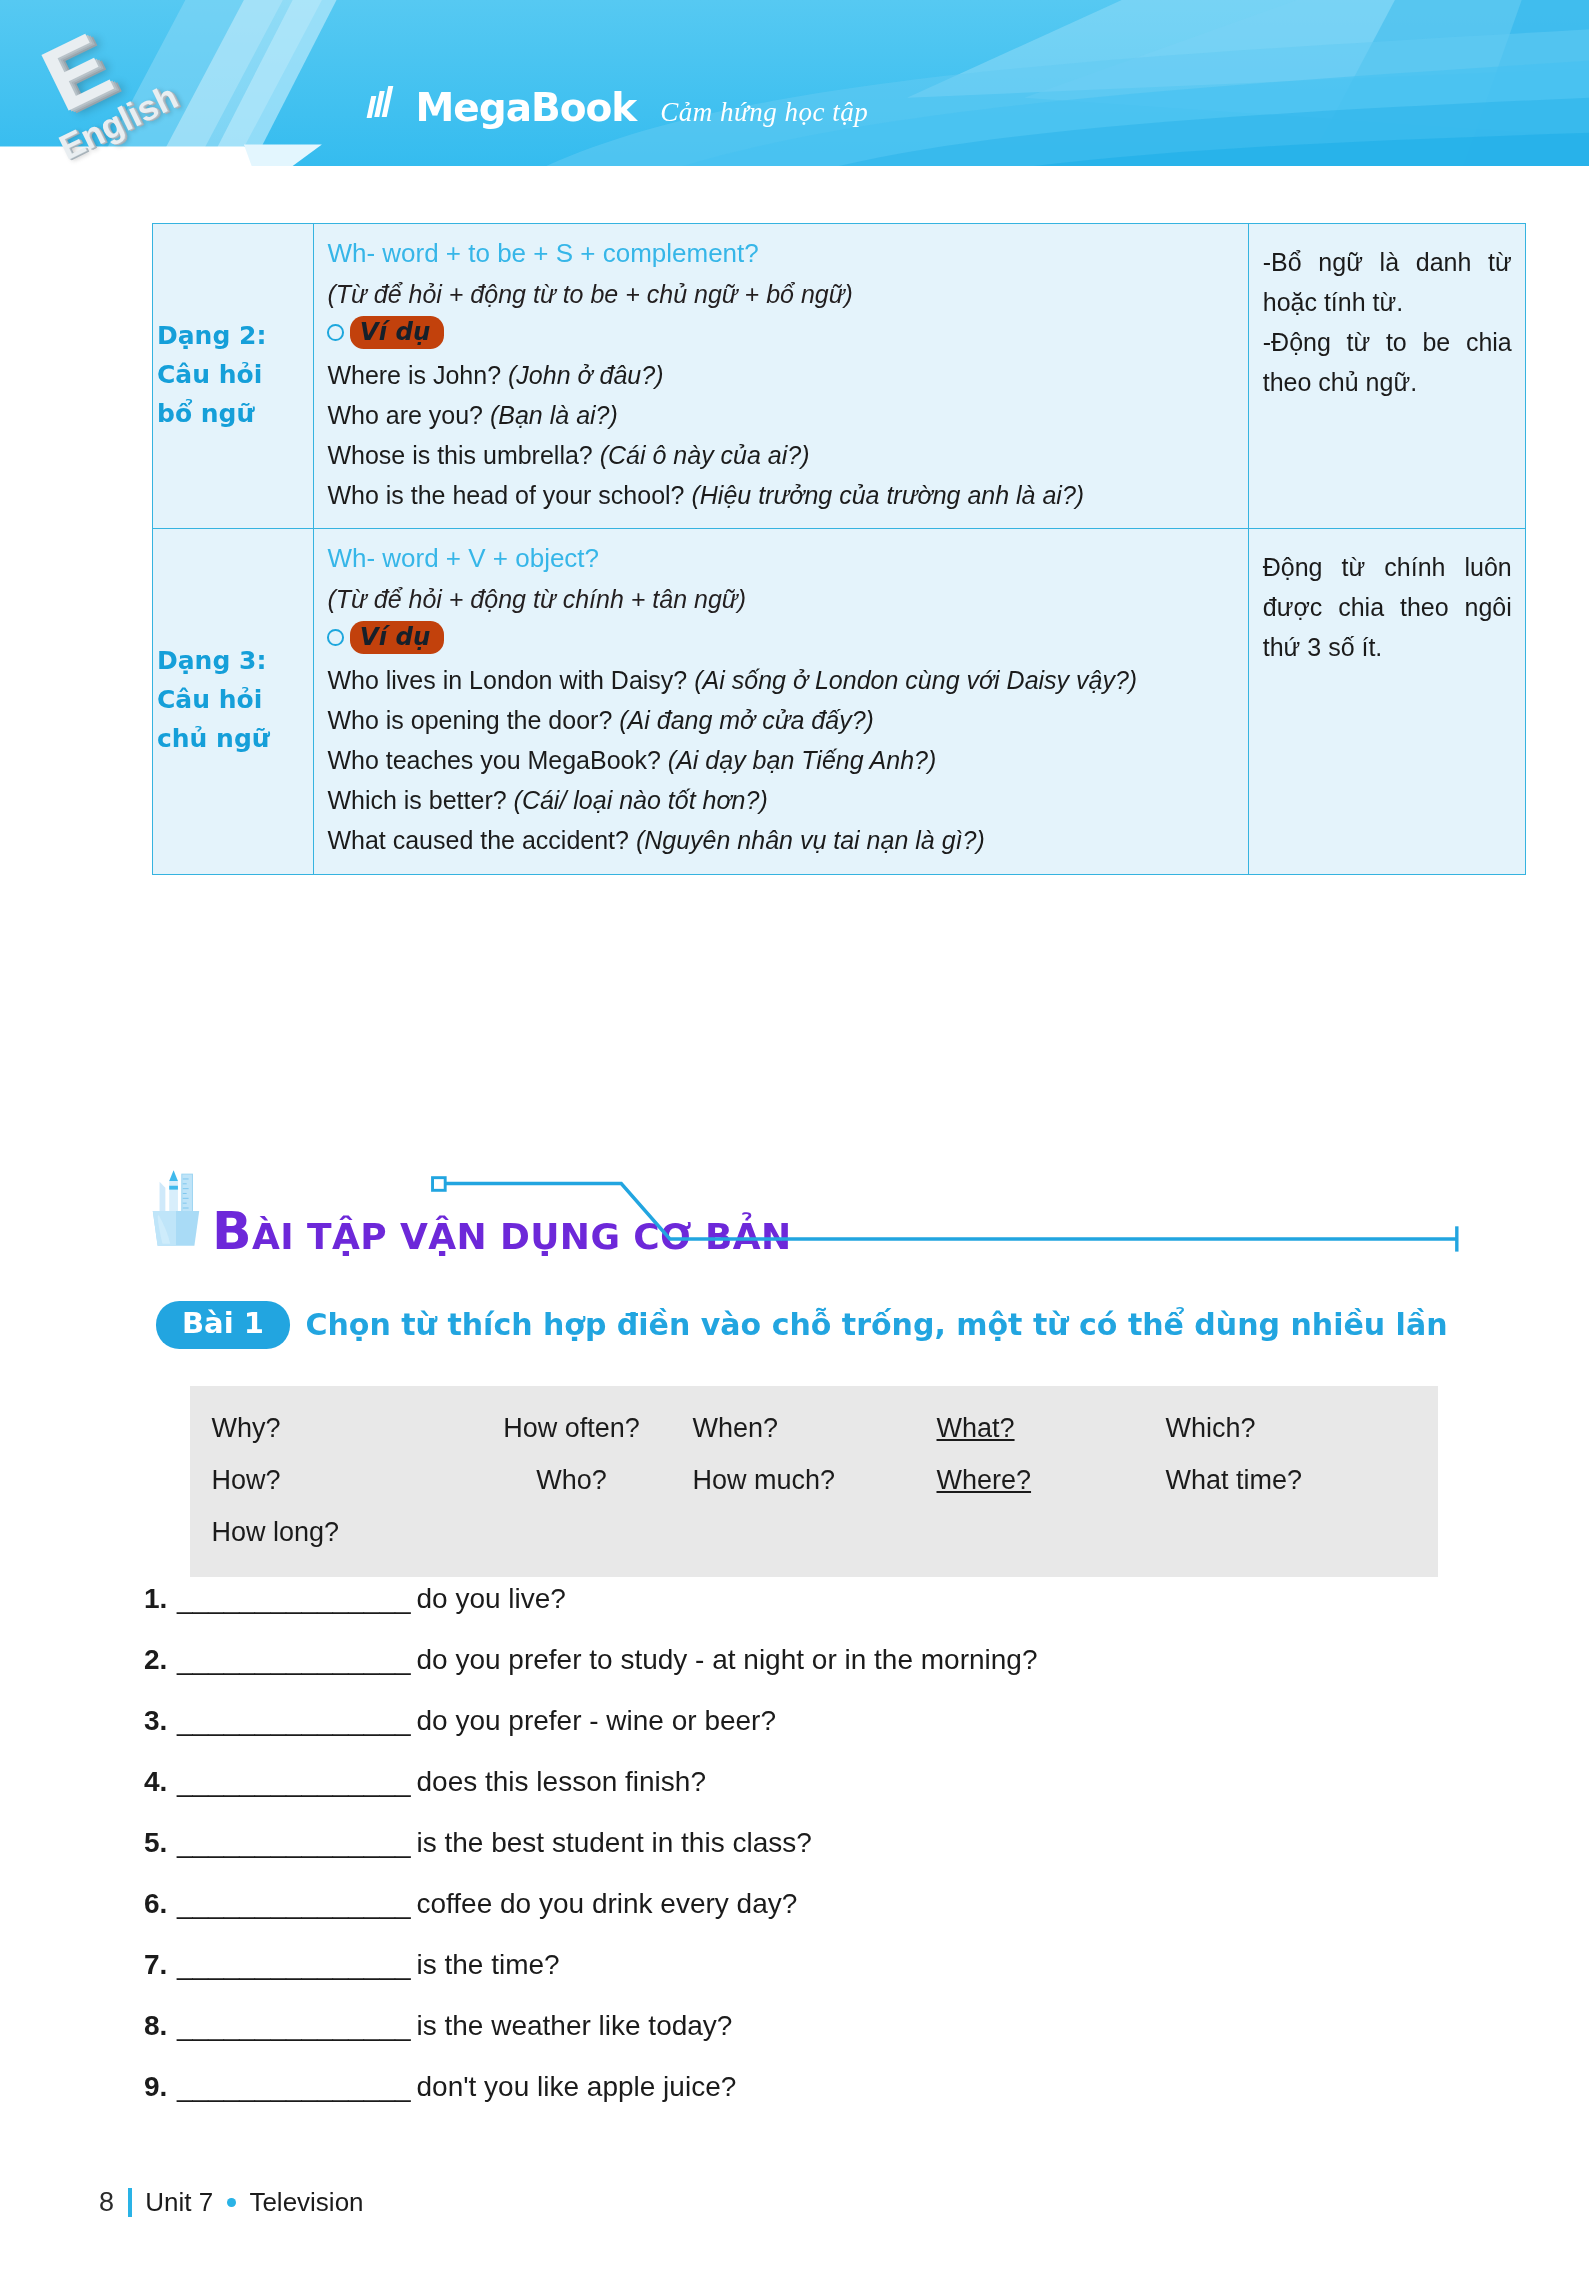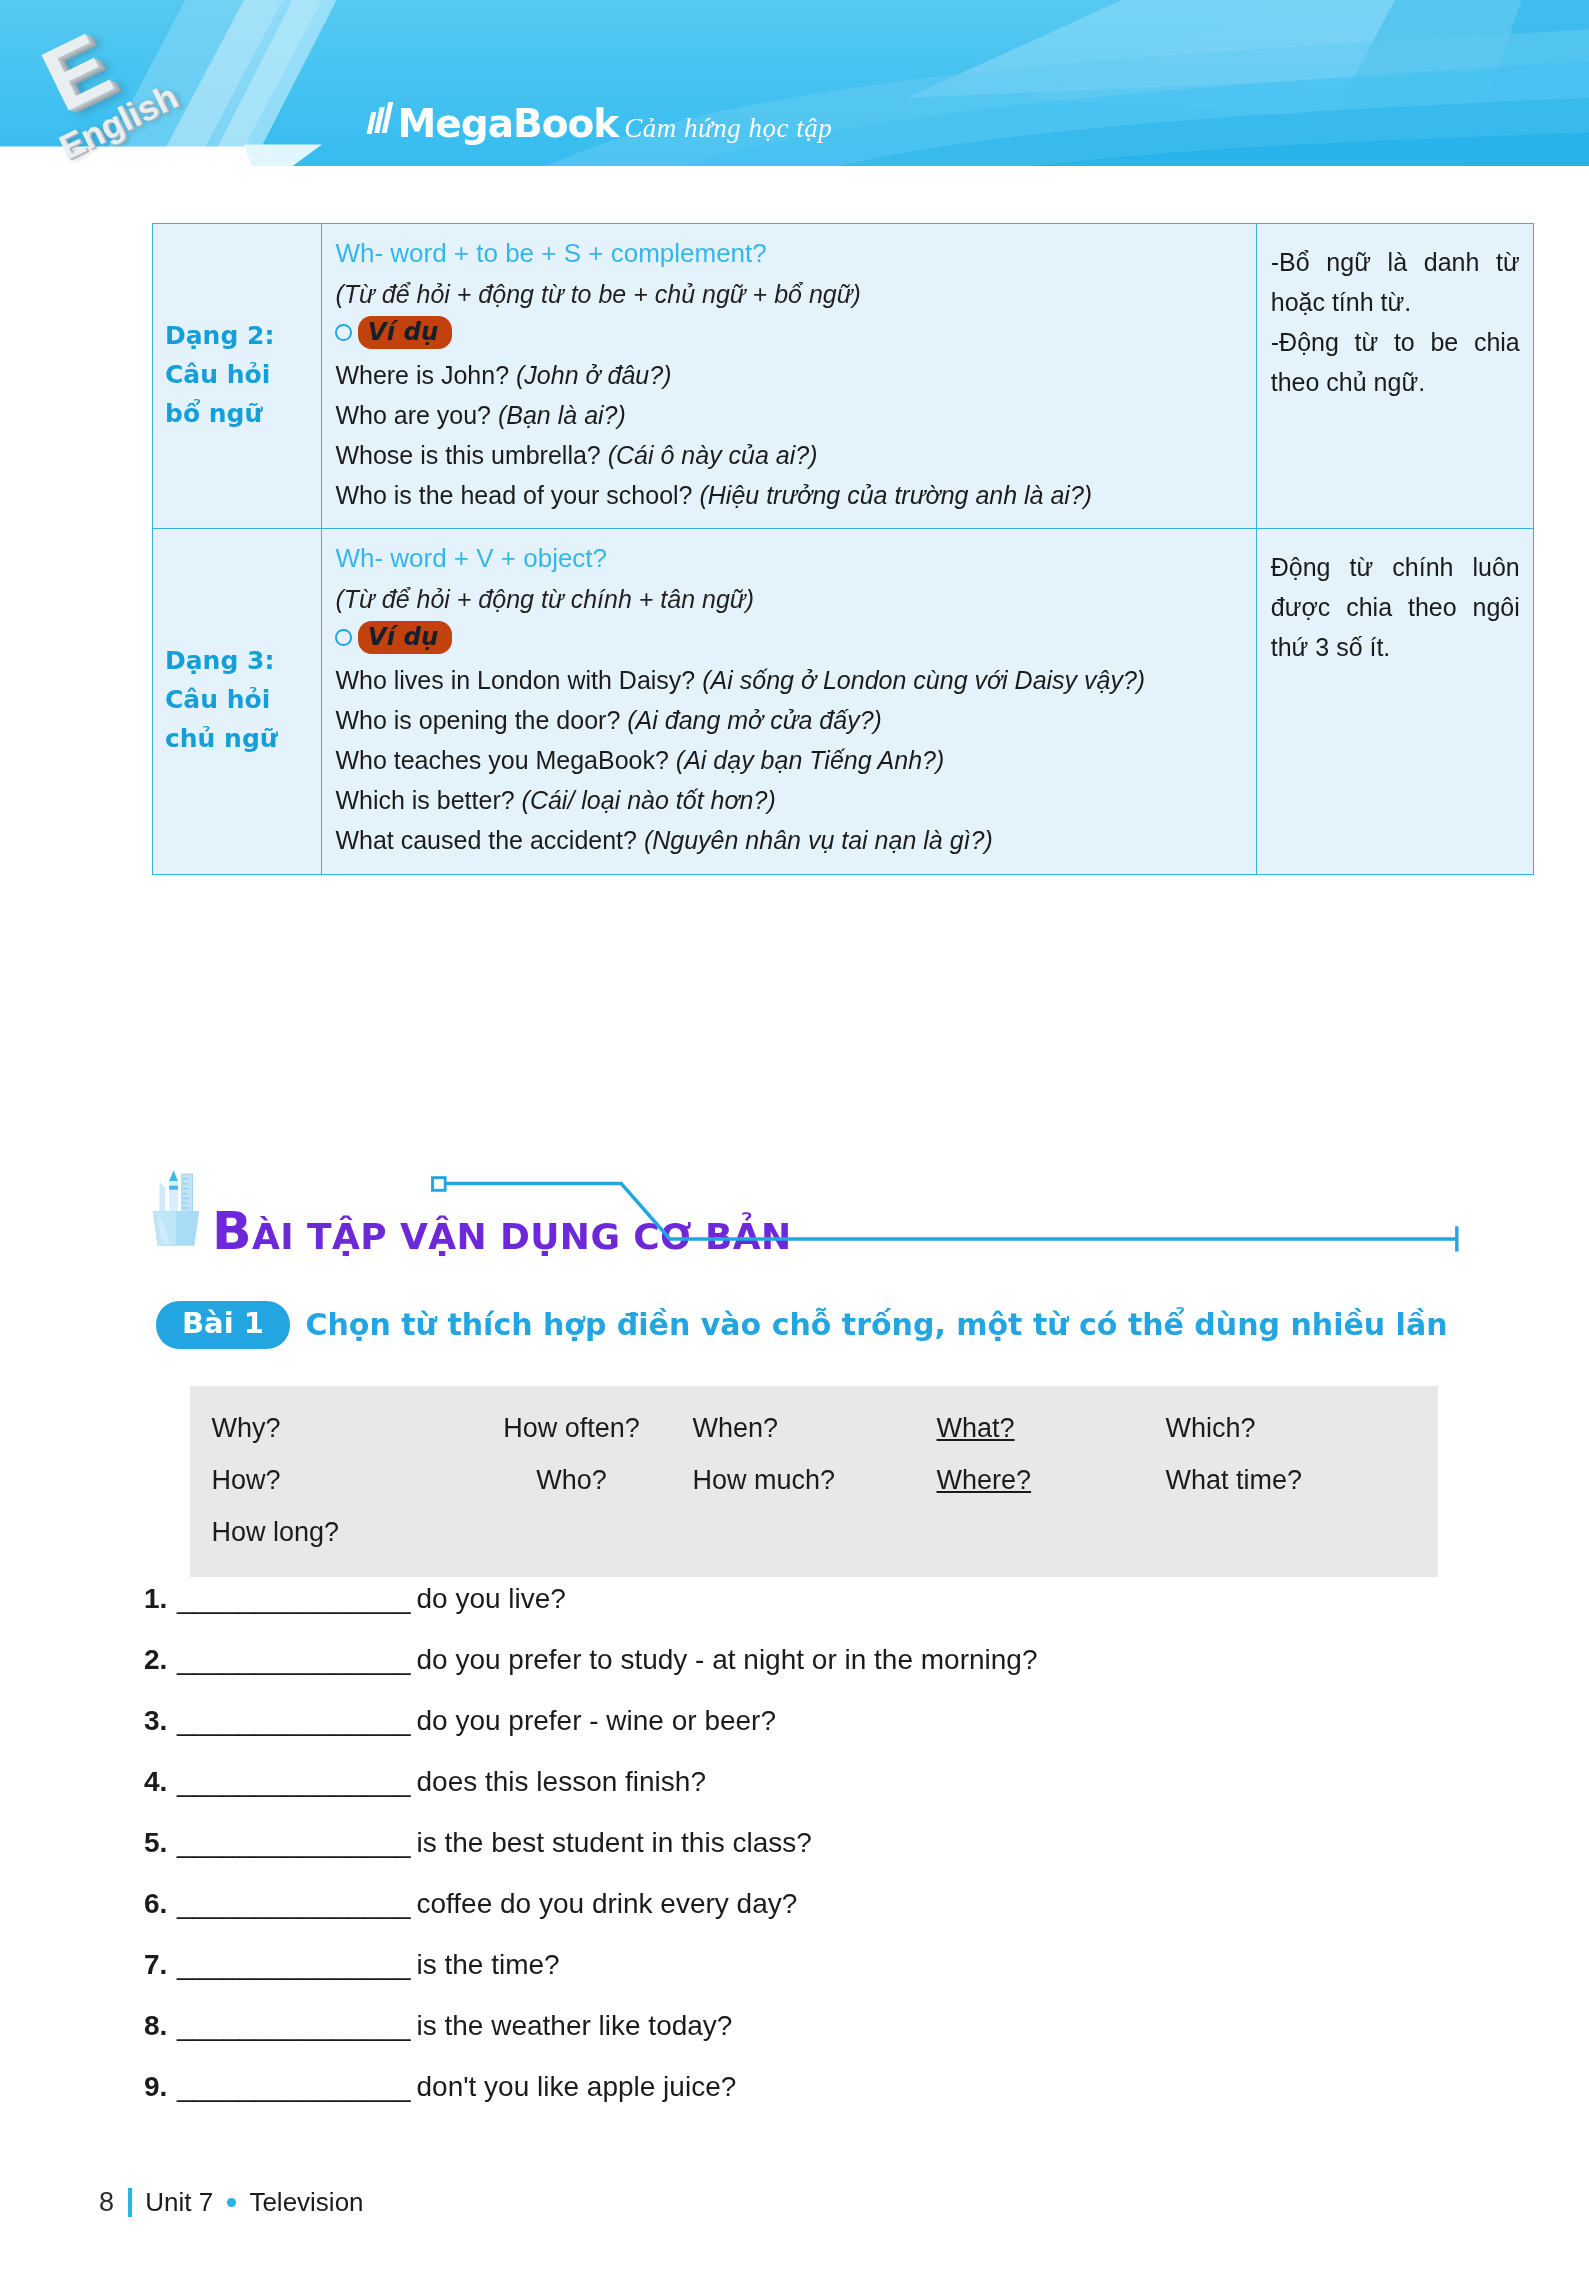--- a/index.html
+++ b/index.html
@@ -59,22 +59,21 @@
       1px 1px 0 #b4bfc6,
       2px 2px 0 #a3aeb6,
       2.9px 2.9px 4.9px rgba(0,0,0,0.22);
   }
 
   .mega-wrap {
     position: absolute;
     left: 369px; top: 88px;
     display: flex;
     align-items: baseline;
-    gap: 6px;
-    margin-top: 16px;
+    gap: 24px;
   }
   .mega-bars {
     display: inline-flex;
     align-items: flex-end;
     gap: 2.9px;
     margin-right: 2px;
     transform: translateY(-3.9px);
   }
   .mega-bars i {
     display: block;
@@ -112,21 +111,21 @@
   }
   .grammar-table td {
     border: 1.6px solid #35b3e0;
     background: #e4f3fb;
     vertical-align: middle;
     padding: 9.8px 13.7px 13.7px 13.7px;
   }
   td.col-type {
     width: 142px;
     text-align: left;
-    padding-left: 12px;
+    padding-left: 4px;
   }
   td.col-body { width: 907px; }
   td.col-note { width: 249px; vertical-align: top; padding-top: 17.6px; }
 
   .type-label {
     color: #159fd9;
     font-weight: bold;
     font-size: 25px;
     line-height: 39px;
     font-family: "DejaVu Sans", sans-serif;

